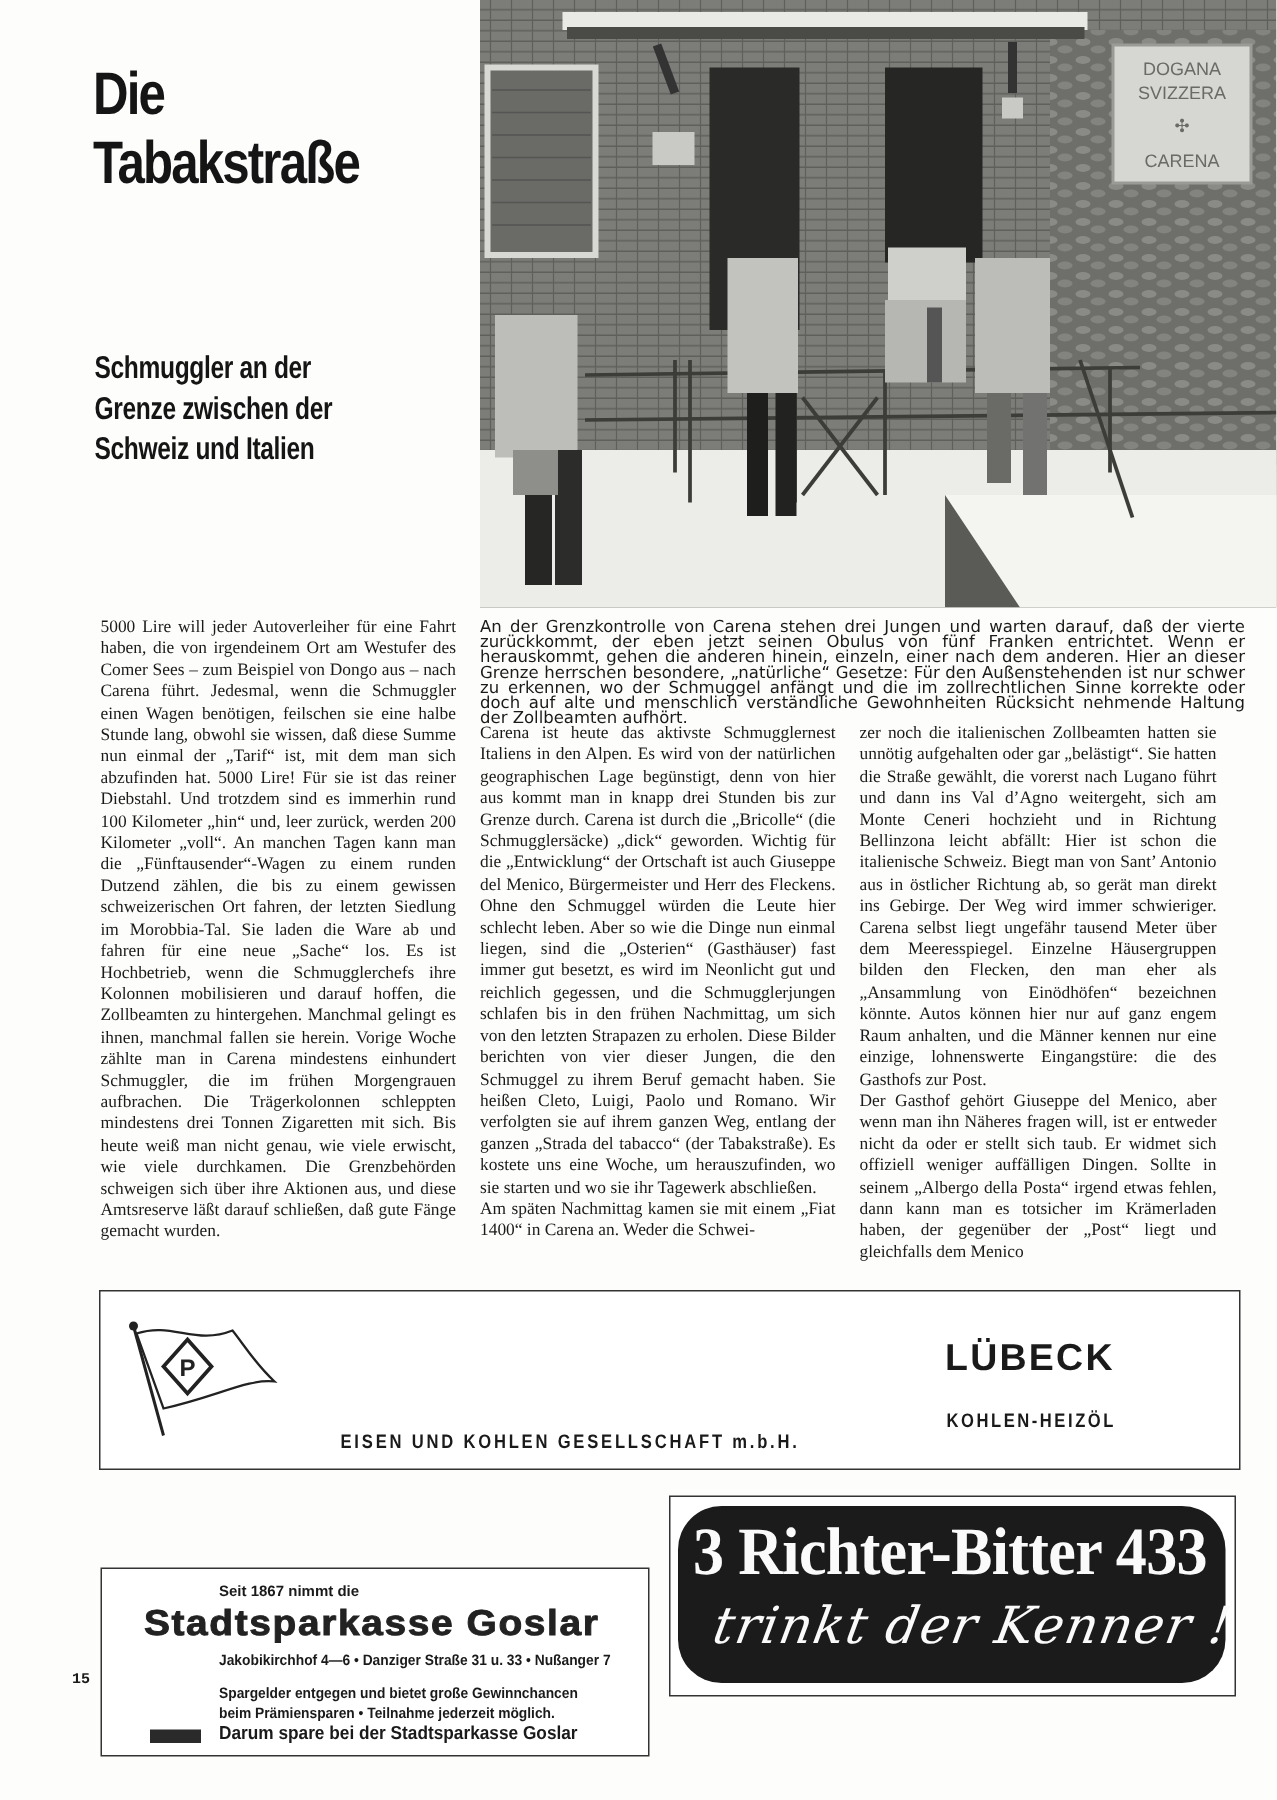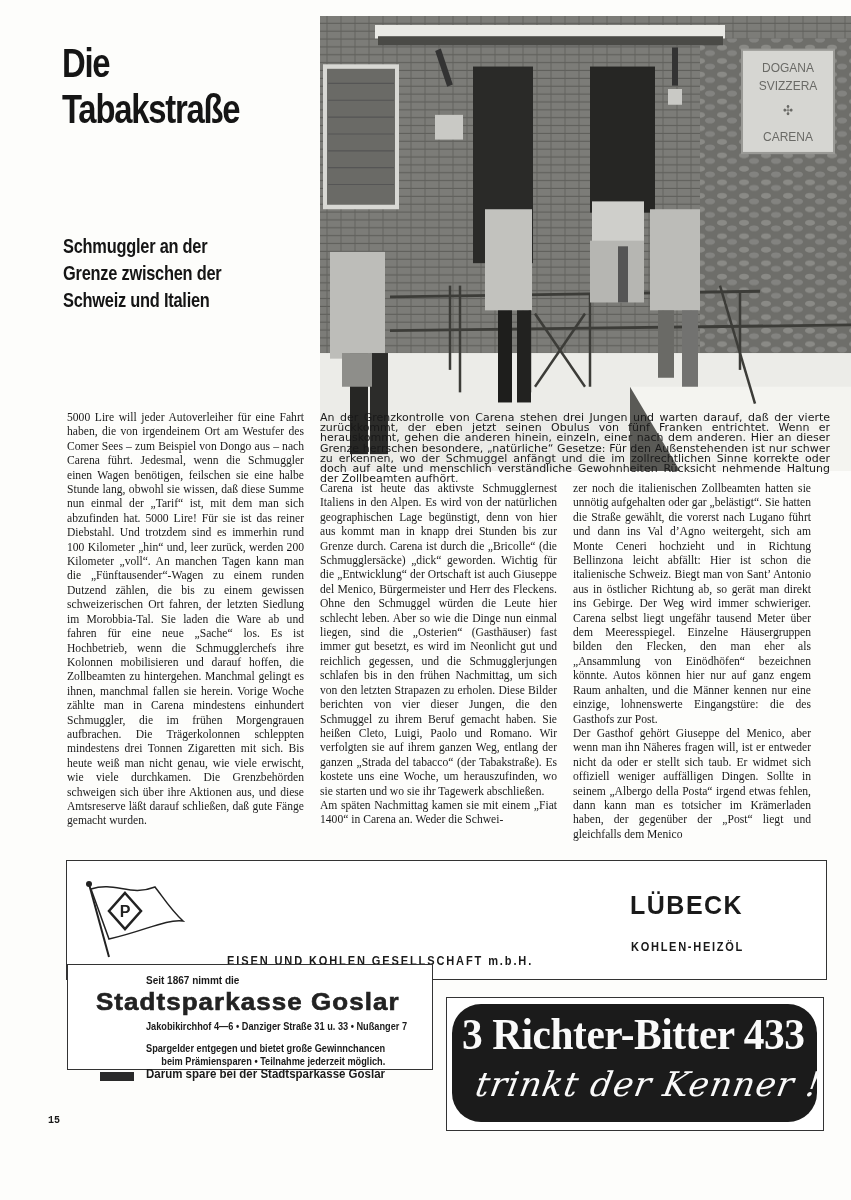--- a/index.html
+++ b/index.html
@@ -6,21 +6,21 @@
     html, body { width: 851px; height: 1200px; background: #fdfdfb; overflow: hidden; }
     body { position: relative; font-family: "Liberation Serif", serif; color: #1a1a1a; }
 
     .headline { position: absolute; left: 62px; top: 40px; width: 250px;
       font-family: "Liberation Sans", sans-serif; font-weight: bold; font-size: 40px;
       line-height: 46px; letter-spacing: -1.5px; transform: scaleX(0.82); transform-origin: left top; color: #151515; }
     .subhead { position: absolute; left: 63px; top: 232px; width: 300px;
       font-family: "Liberation Sans", sans-serif; font-weight: bold; font-size: 21px;
       line-height: 27px; letter-spacing: -0.3px; transform: scaleX(0.78); transform-origin: left top; color: #151515; }
 
-    .photo { position: absolute; left: 320px; top: 16px; width: 531px; height: 455px;
+    .photo { position: absolute; left: 320px; top: 0; width: 531px; height: 405px;
       background: #8a8a86; overflow: hidden; }
     .photo svg { width: 100%; height: 100%; display: block; }
 
     .caption { position: absolute; left: 320px; top: 413px; width: 510px;
       font-family: "DejaVu Sans", sans-serif; font-size: 11px; line-height: 10.2px;
       text-align: justify; color: #1a1a1a; }
     .caption .credit { display: block; text-align: right; }
 
     .col { position: absolute; font-size: 11.6px; line-height: 14.4px; text-align: justify;
       hyphens: manual; color: #1a1a1a; }
@@ -35,21 +35,21 @@
     .posseh-word { position: absolute; left: 148px; top: 8px; width: 240px;
       font-family: "Liberation Serif", serif; font-size: 70px; line-height: 72px;
       letter-spacing: 6px; color: #fff; -webkit-text-stroke: 1.3px #222; transform: scaleX(1.0); white-space: nowrap; }
     .posseh-sub { position: absolute; left: 160px; top: 92px; font-family: "Liberation Sans", sans-serif;
       font-weight: bold; font-size: 13px; letter-spacing: 2.2px; transform: scaleX(0.85); transform-origin: left top; white-space: nowrap; color: #1a1a1a; }
     .posseh-city { position: absolute; left: 563px; top: 30px; font-family: "Liberation Sans", sans-serif;
       font-weight: bold; font-size: 25px; letter-spacing: 1.5px; color: #1a1a1a; white-space: nowrap; }
     .posseh-prod { position: absolute; left: 564px; top: 78px; font-family: "Liberation Sans", sans-serif;
       font-weight: bold; font-size: 13px; letter-spacing: 2px; transform: scaleX(0.85); transform-origin: left top; color: #1a1a1a; white-space: nowrap; }
 
-    .ad-goslar { left: 67px; top: 964px; width: 366px; height: 106px; border-width: 1.5px; text-align: right; }
+    .ad-goslar { left: 67px; top: 1045px; width: 366px; height: 126px; border-width: 1.5px; }
     .gos-since { position: absolute; left: 78px; top: 10px; font-family: "Liberation Sans", sans-serif; font-size: 10px; font-weight: bold; }
     .gos-name { position: absolute; left: 28px; top: 23px; font-family: "Liberation Sans", sans-serif; font-weight: 900; font-size: 24px;
       letter-spacing: 1px; transform: scaleX(1.08); transform-origin: left top; white-space: nowrap; color: #222; -webkit-text-stroke: 0.6px #222; }
     .gos-addr { position: absolute; left: 78px; top: 56px; font-family: "Liberation Sans", sans-serif; font-size: 10px; font-weight: bold; white-space: nowrap; transform: scaleX(0.92); transform-origin: left top; }
     .gos-offer { position: absolute; left: 78px; top: 77px; font-family: "Liberation Sans", sans-serif; font-size: 10px; font-weight: bold; line-height: 13px; white-space: nowrap; transform: scaleX(0.92); transform-origin: left top; }
     .gos-bar { position: absolute; left: 32px; top: 107px; width: 34px; height: 9px; background: #2a2a2a; }
     .gos-slogan { position: absolute; left: 78px; top: 102px; font-family: "Liberation Sans", sans-serif; font-size: 12.5px; font-weight: bold; white-space: nowrap; transform: scaleX(0.92); transform-origin: left top; }
 
     .ad-richter { left: 446px; top: 997px; width: 378px; height: 134px; border: 1.5px solid #333; padding: 5px; background: #fff; }
     .richter-inner { position: absolute; left: 5px; top: 6px; right: 6px; bottom: 8px; background: #1b1b1b; border-radius: 29px; }

